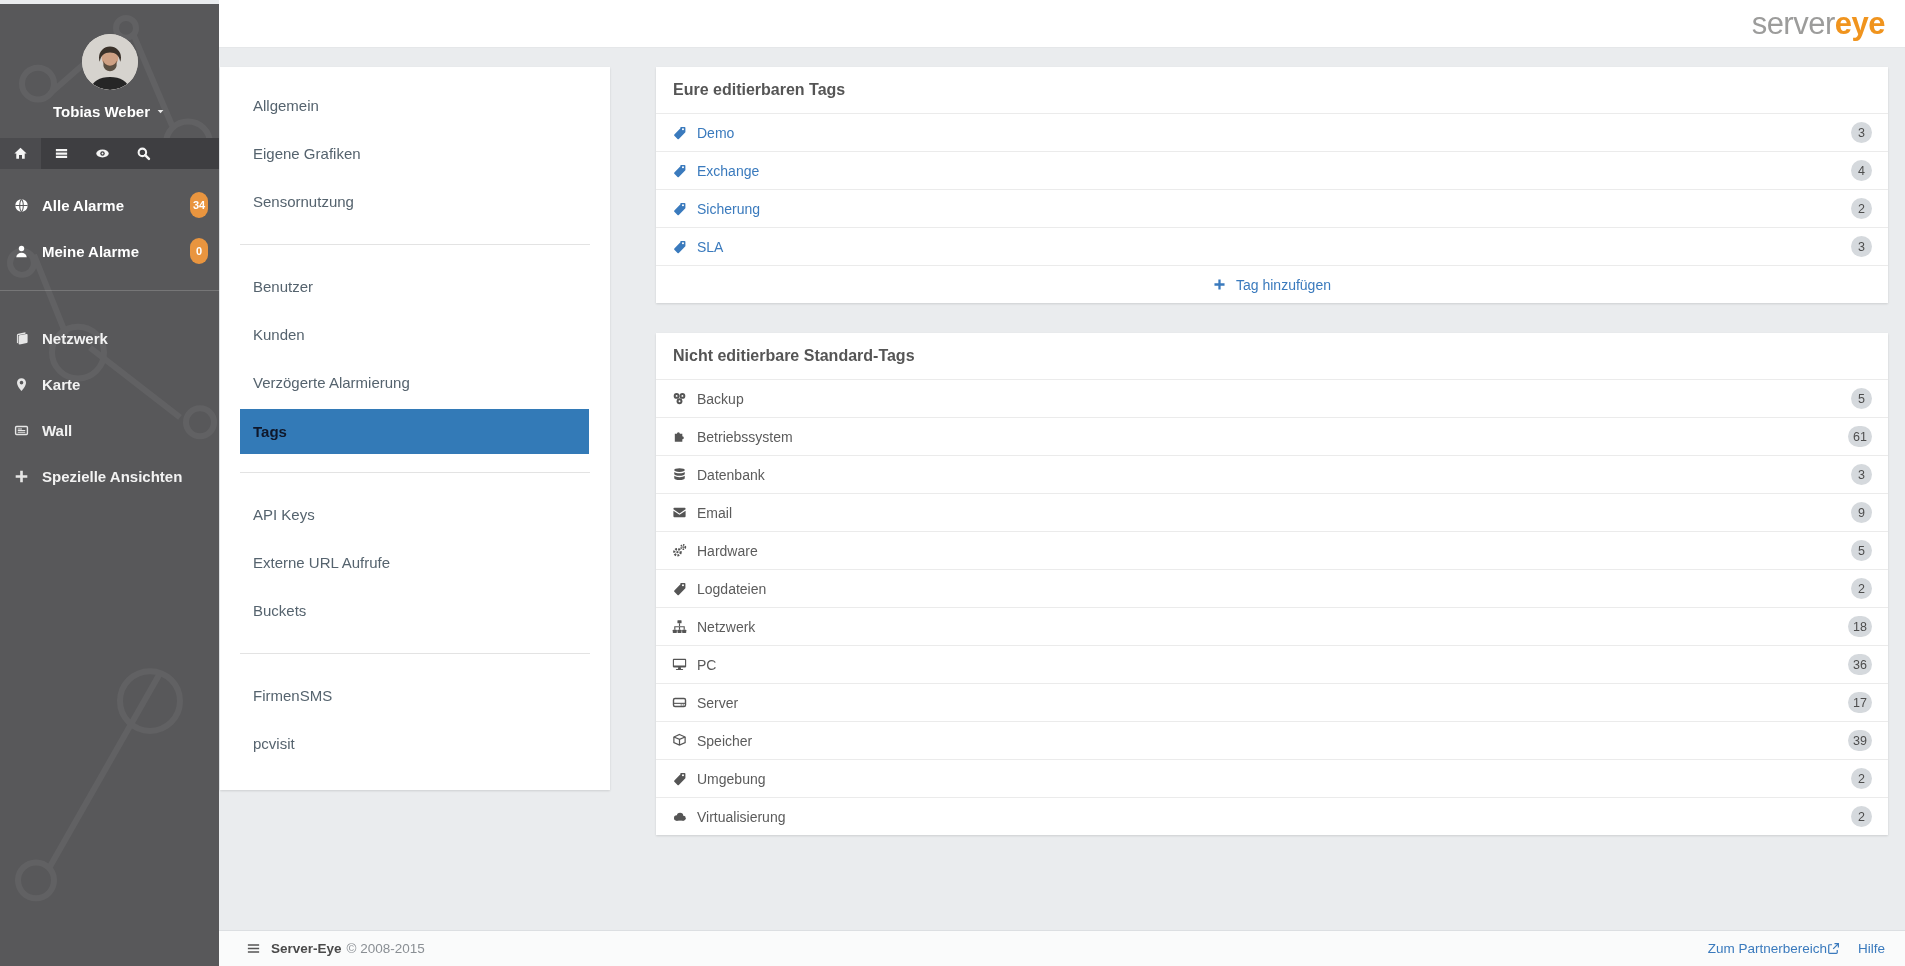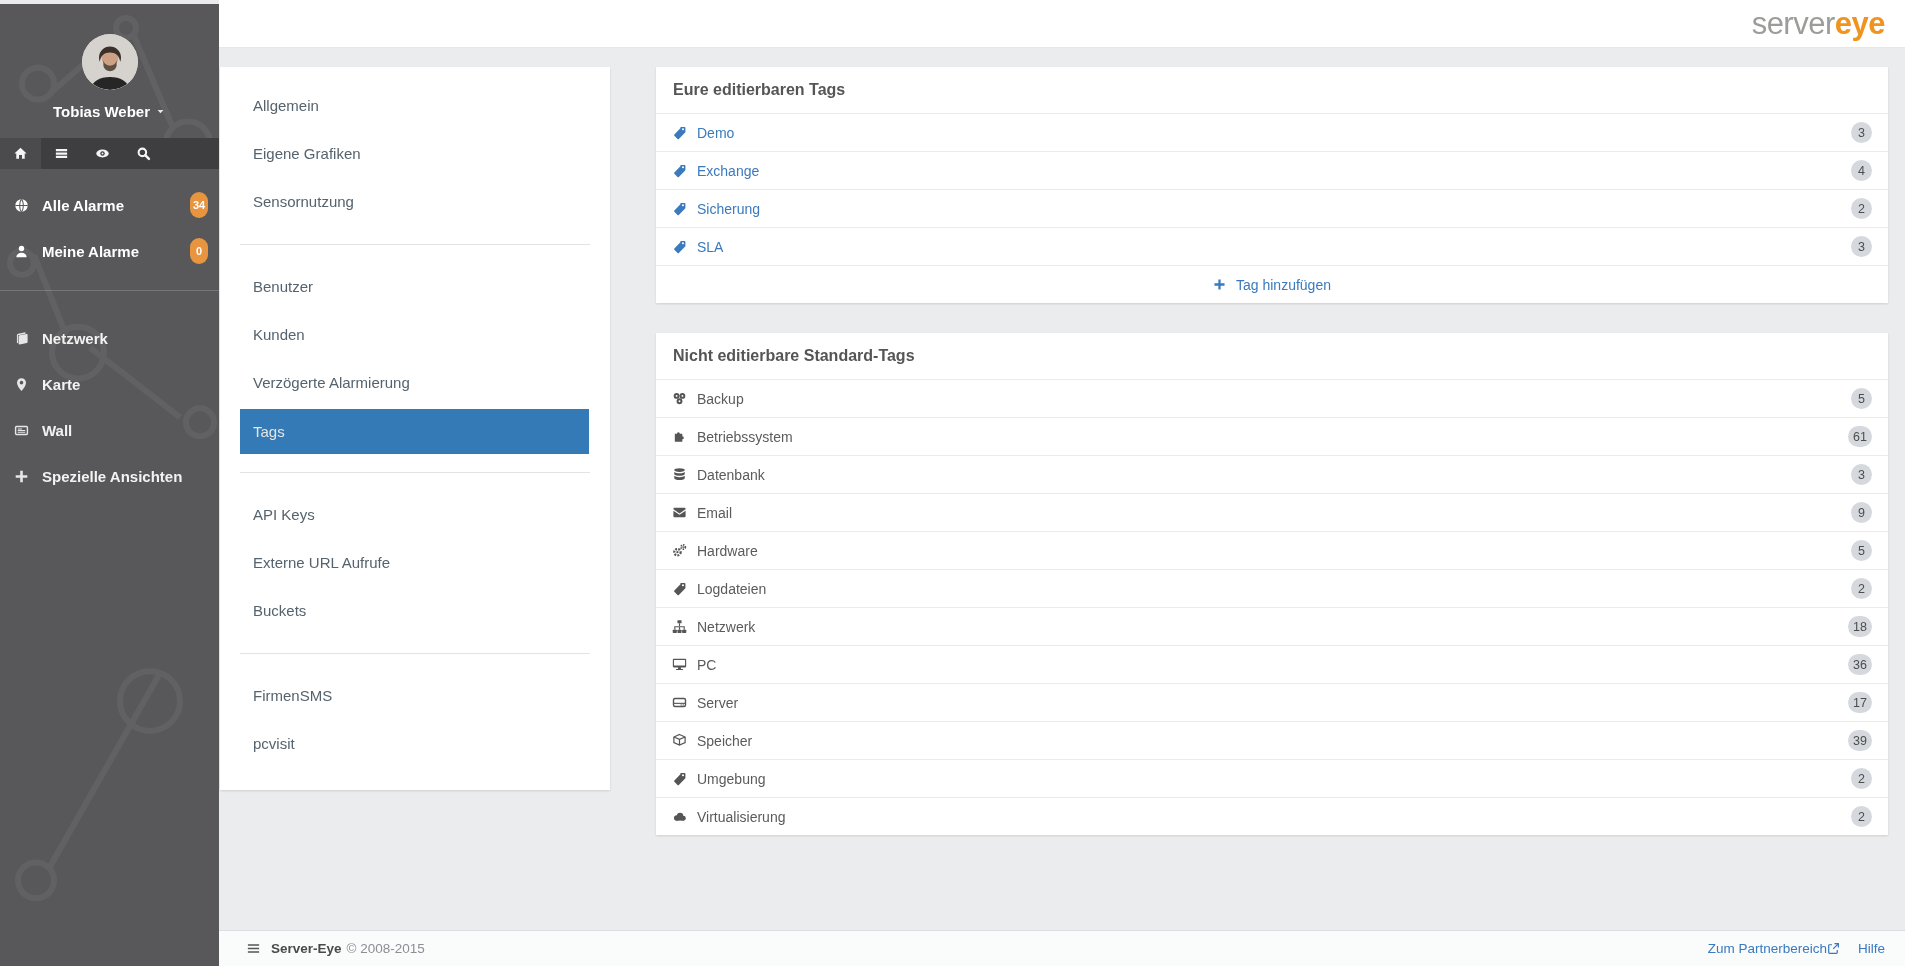--- a/index.html
+++ b/index.html
@@ -31,21 +31,21 @@
 
   
   .topbar { margin-left:219px; height:48px; background:#fff; border-bottom:1px solid #e5e7e9; display:flex; align-items:center; justify-content:flex-end; padding-right:20px; }
   .logo { font-size:31px; letter-spacing:-0.5px; line-height:1; }
   .logo .lg-gray { color:#9c9c9b; font-weight:400; }
   .logo .lg-orange { color:#f0941e; font-weight:700; }
 
   
   .settings-panel { position:absolute; left:220px; top:67px; width:390px; background:#fff; box-shadow:0 1px 2px rgba(0,0,0,.12); padding:15px 0 22px; z-index:2; }
   .menu-item { height:48px; line-height:48px; padding-left:33px; font-size:15px; color:#55636e; cursor:pointer; }
-  .menu-item.active { background:#337ab7; color:#e5e5e5; font-weight:400; margin:2px 21px 2px 20px; padding-left:13px; height:45px; line-height:45px; }
+  .menu-item.active { background:#337ab7; color:#0f172a; font-weight:700; margin:2px 21px 2px 20px; padding-left:13px; height:45px; line-height:45px; }
   .menu-divider { border-top:1px solid #e3e3e3; margin:18px 20px; }
 
   
   .main-col { position:absolute; left:656px; right:17px; top:67px; z-index:1; }
   .panel { background:#fff; box-shadow:0 1px 2px rgba(0,0,0,.12); margin-bottom:30px; }
   .panel-header { height:46px; line-height:46px; padding:0 17px; font-size:16px; font-weight:600; color:#555; }
   .trow { height:38px; display:flex; align-items:center; gap:10px; padding:0 16px; border-top:1px solid #ebebeb; font-size:14px; color:#5b5b5b;justify-content:center; }
   .trow .svgicon { color:#555; }
   .trow.linkrow { cursor:pointer; }
   .trow.linkrow .svgicon, .tlink { color:#3a7abd; }

